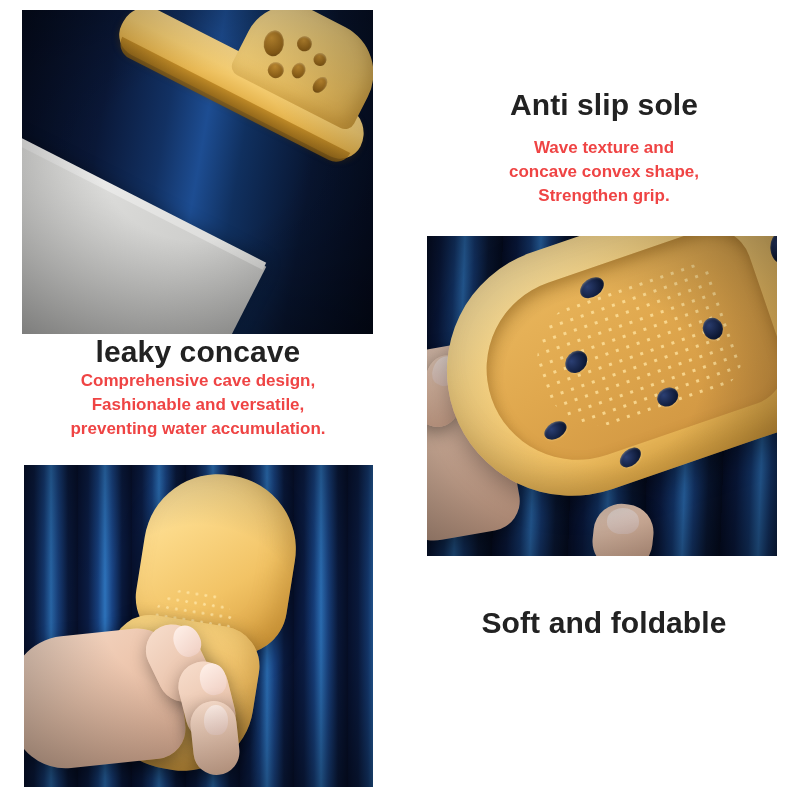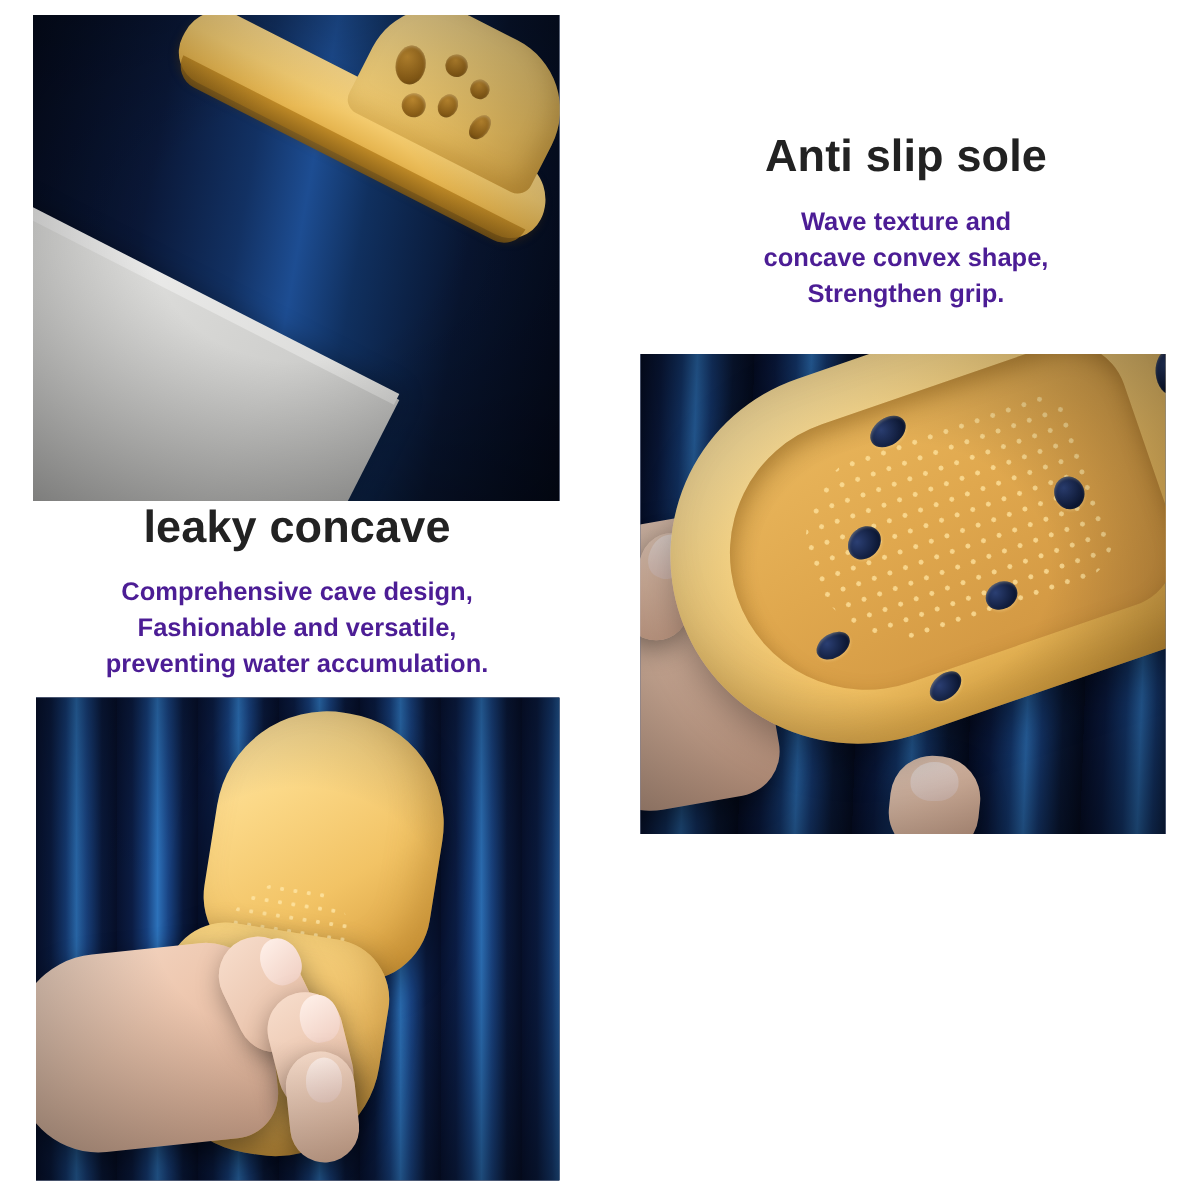--- a/index.html
+++ b/index.html
@@ -179,30 +179,30 @@
   .txt{position:absolute;text-align:center;}
   .headline{
     color:#222222;
     font-size:30px;
     font-weight:700;
     letter-spacing:.1px;
     line-height:1.12;
     white-space:nowrap;
   }
   .subcopy{
-    color:#4c1d95;
+    color:#ef4444;
     font-size:17px;
     font-weight:700;
     line-height:1.42;
     white-space:pre-line;
   }
   #txt-antislip{left:430px;top:88px;width:348px;}
   #txt-antislip .subcopy{margin-top:14px;}
   #txt-leaky{left:22px;top:335px;width:352px;}
-  #txt-leaky .subcopy{margin-top:14px;}
+  #txt-leaky .subcopy{}
   #txt-soft{left:430px;top:606px;width:348px;}
   #txt-soft .subcopy{margin-top:14px;}
 </style>
 </head>
 <body>
 
 <div class="stage">
 
   <div class="photo" id="panel-hero">
     <div class="curtain dark"></div>
@@ -294,15 +294,16 @@
     <div class="nail" style="left:150px;top:160px;width:26px;height:32px;transform:rotate(-26deg);"></div>
     <div class="hand finger" style="left:158px;top:196px;width:50px;height:80px;transform:rotate(-14deg);"></div>
     <div class="nail" style="left:176px;top:198px;width:26px;height:32px;transform:rotate(-14deg);"></div>
     <div class="hand finger" style="left:168px;top:236px;width:46px;height:74px;transform:rotate(-6deg);"></div>
     <div class="nail" style="left:180px;top:240px;width:24px;height:30px;"></div>
 
     <div class="vign"></div>
   </div>
 
   <div class="txt" id="txt-soft">
+    <div class="headline">Soft and foldable</div>
   </div>
 
 </div>
 
 </body></html>

